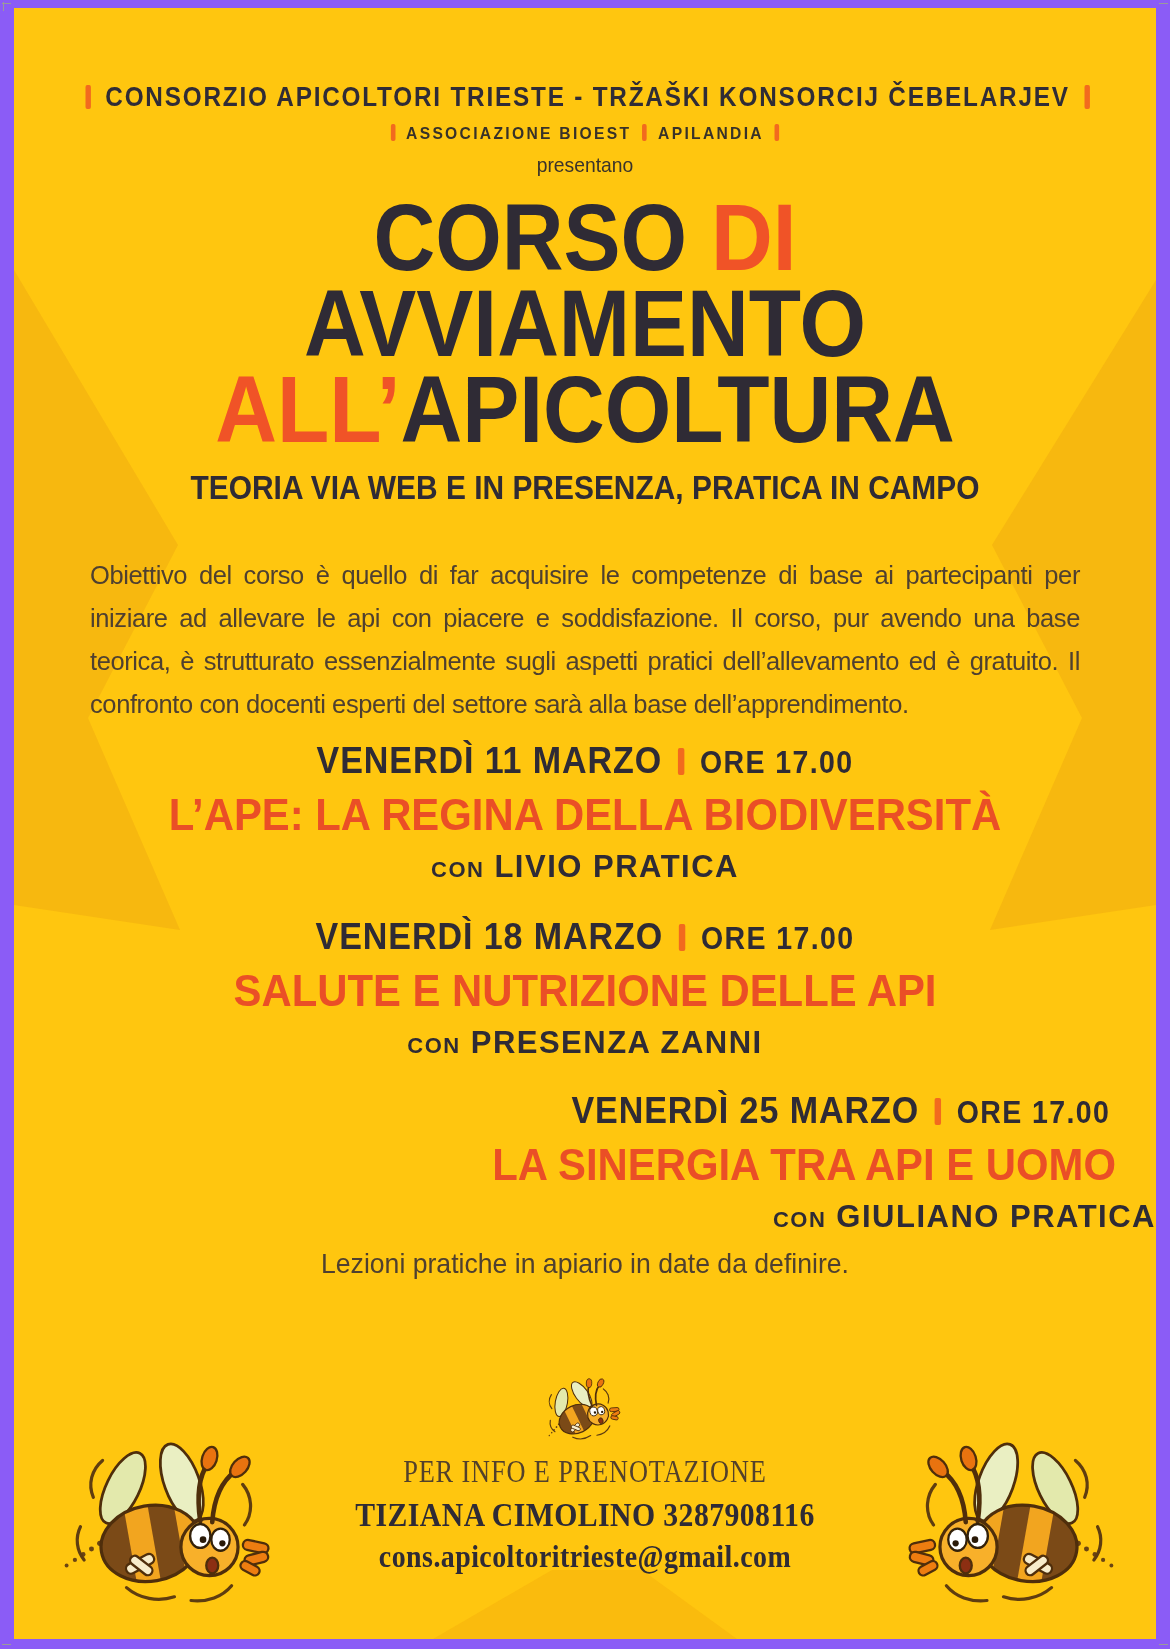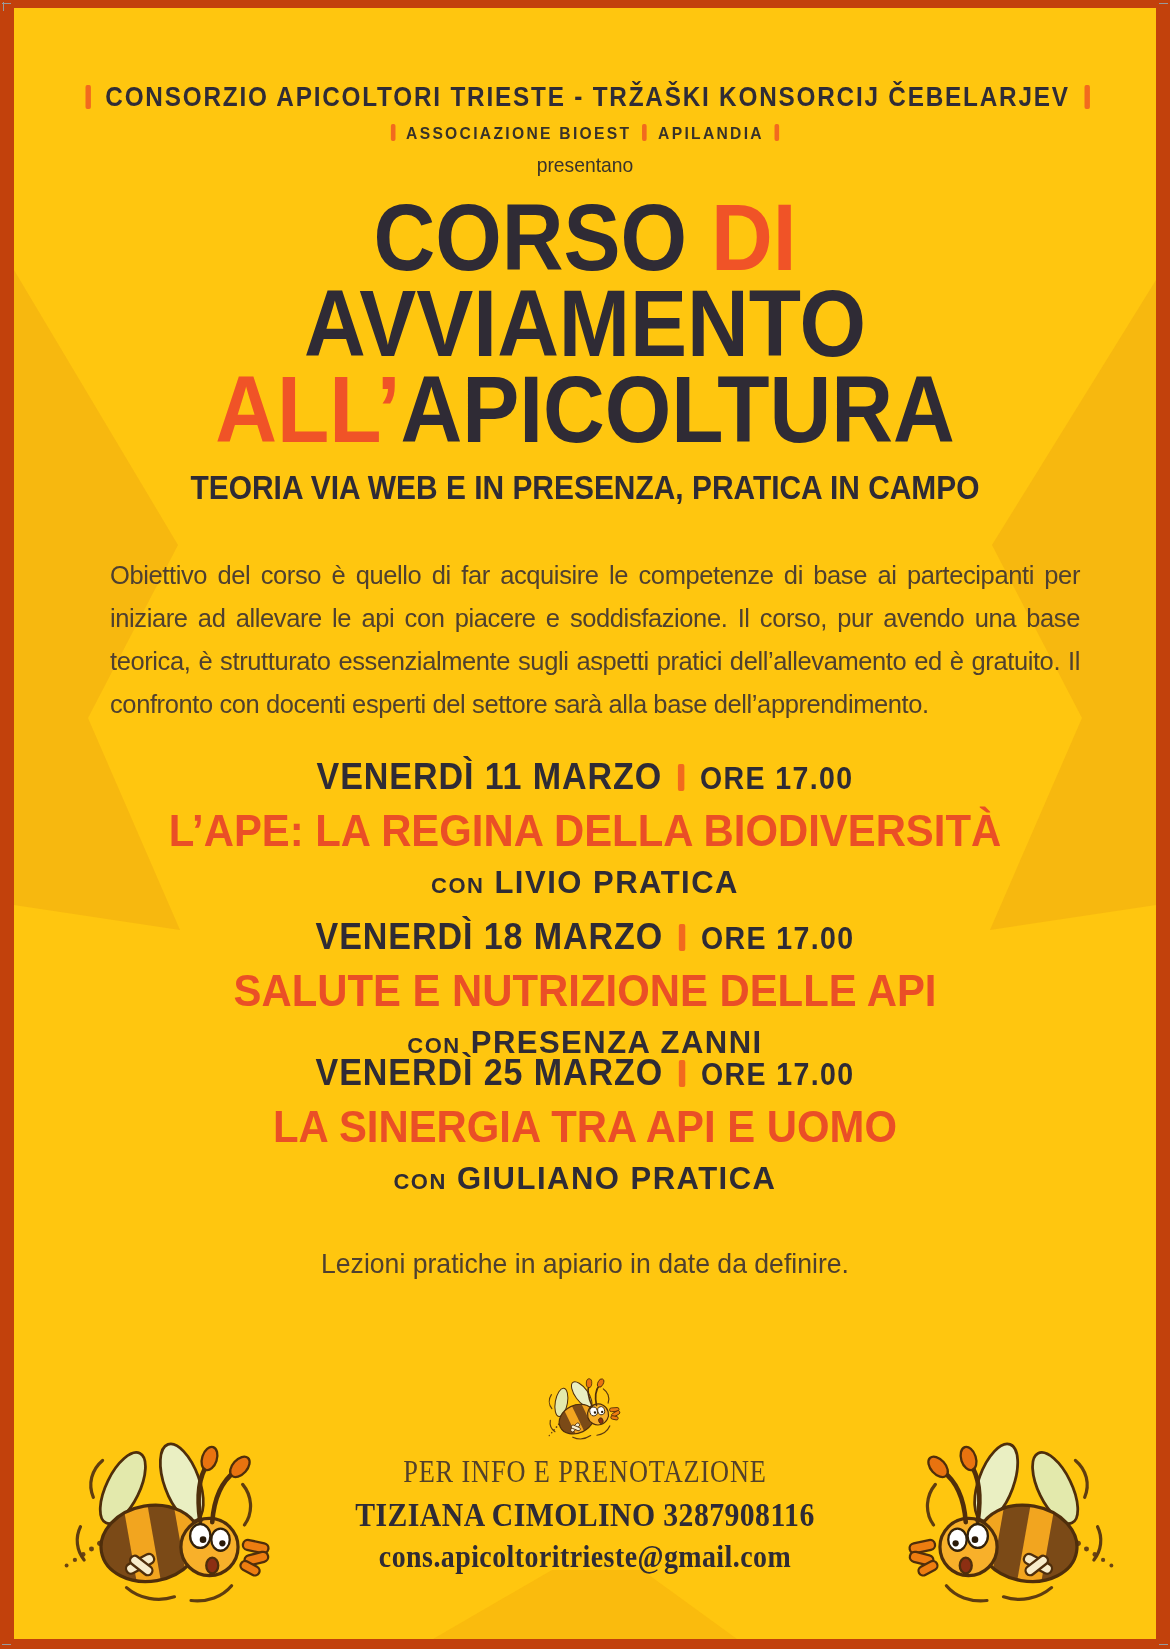--- a/index.html
+++ b/index.html
@@ -1,17 +1,17 @@
 <!DOCTYPE html>
 <html><head>
 <meta charset="utf-8">
 <style>
   html,body{margin:0;padding:0;background:#e8e8e8;}
   .page{
-    position:relative;width:1170px;height:1649px;background:#c2410c;
+    position:relative;width:1170px;height:1649px;background:#8b5cf6;
     font-family:"Liberation Sans","DejaVu Sans",sans-serif;overflow:hidden;
     margin:0 auto;
   }
   .poster{
     position:absolute;left:14px;top:8px;width:1142px;height:1631px;
     background:#FFC60F;overflow:hidden;
   }
   .pattern{position:absolute;left:0;top:0;width:100%;height:100%;}
   .layer{position:absolute;left:0;right:0;text-align:center;}
 
@@ -36,26 +36,26 @@
   
   .titleblock{top:186px;color:#2F2B35;}
   .tline{font-size:95px;line-height:86px;font-weight:bold;transform:scaleX(.9);white-space:nowrap;}
   .accent{color:#F05327;}
   .subtitle{margin-top:16px;font-size:34px;font-weight:bold;transform:scaleX(.88);white-space:nowrap;}
 
   
   .intro{
     position:absolute;top:546px;left:76px;right:76px;
     font-size:25.5px;line-height:43px;letter-spacing:-0.4px;
-    color:#4F4030;text-align:justify;margin-left:20px;
+    color:#4F4030;text-align:justify;
   }
 
   
   .session{position:absolute;left:0;right:0;text-align:center;}
-  .s1{top:748px;} .s2{top:908px;} .s3{top:1044px;}
+  .s1{top:732px;} .s2{top:908px;} .s3{top:1082px;text-align:right;}
   .dateline{font-size:37px;font-weight:bold;color:#2F2B35;letter-spacing:1px;transform:scaleX(.92);white-space:nowrap;}
   .time{font-size:31px;letter-spacing:1.5px;}
   .stitle{margin-top:8px;font-size:45px;line-height:50px;font-weight:bold;color:#EA4F26;transform:scaleX(.93);white-space:nowrap;}
   .conline{margin-top:9px;color:#2F2B35;letter-spacing:1.5px;}
   .con{font-size:22px;font-weight:bold;margin-right:10px;}
   .speaker{font-size:31px;font-weight:bold;}
 
   .practice{top:1240px;font-size:28px;color:#4F4030;transform:scaleX(.95);white-space:nowrap;}
 
   

